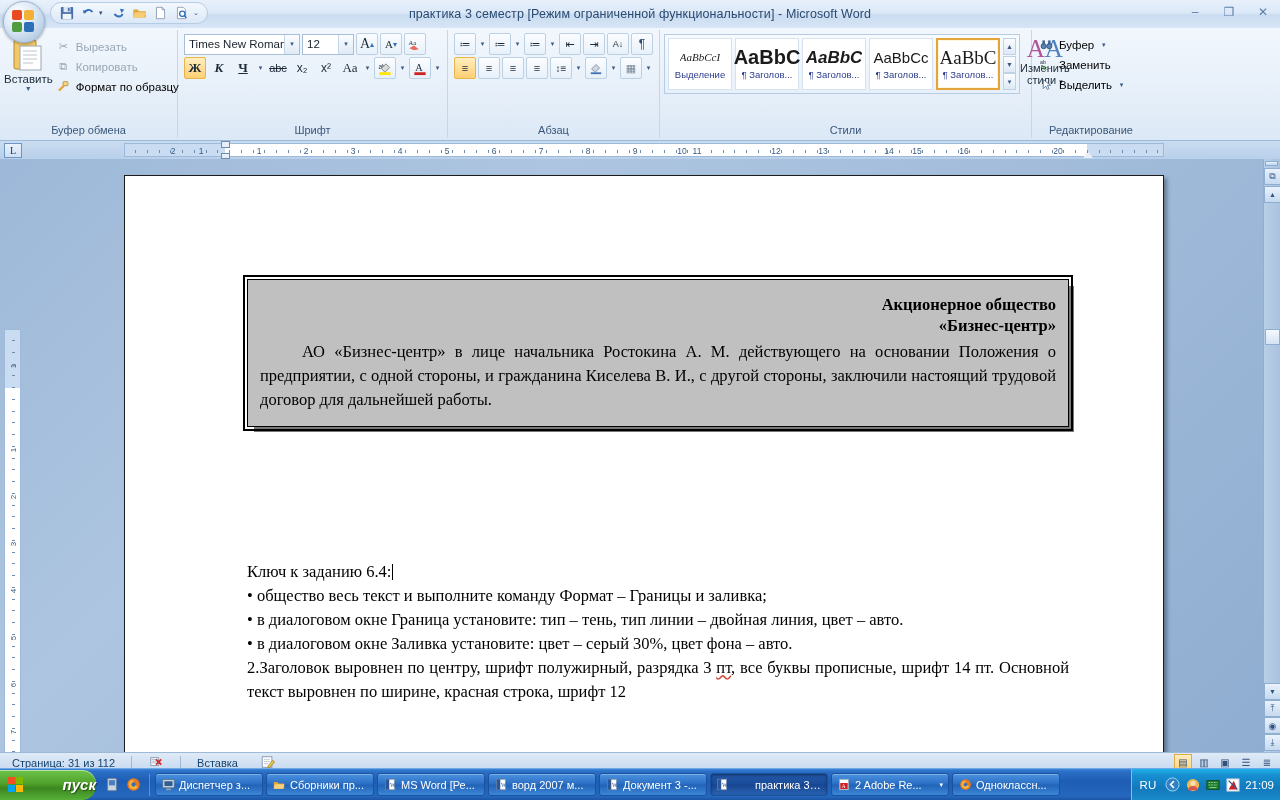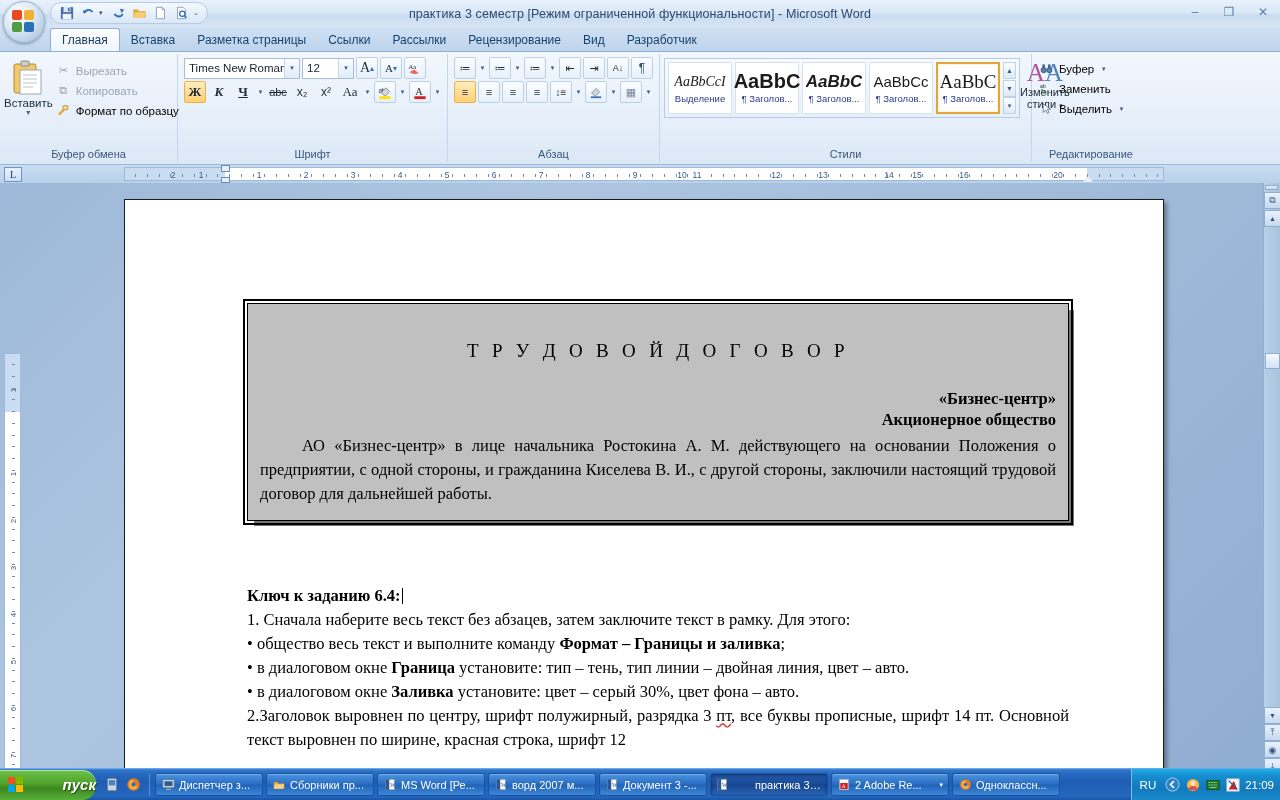--- a/index.html
+++ b/index.html
@@ -265,21 +265,21 @@
   .doc-body {
     text-align: justify; font-size: 16.5px; line-height: 24px;
     text-indent: 42px; margin-top: 4px;
   }
   .notes {
     position:absolute; left:122px; top:384px; width: 822px;
     font-family:"Liberation Serif", serif; color:#000;
     font-size:16.5px; line-height:24px;
   }
   .notes .n { margin:0; }
-  .notes .b { font-weight:700; }
+  .notes .b { font-weight:400; }
   .notes .just { text-align: justify; }
   .caret-bar {
     display:inline-block; width:1px; height:16px; background:#000;
     vertical-align:-3px; margin-left:1px;
   }
   .sq { text-decoration: underline; text-decoration-style: wavy; text-decoration-color:#d04a3a;}
 
   
   .vscroll {
     position:absolute; right:0; top:0; width:17px; bottom:0;
@@ -432,30 +432,20 @@
 
     <div class="titletext">практика 3 семестр [Режим ограниченной функциональности] - Microsoft Word</div>
 
     <div class="winbtns">
       <div>–</div>
       <div>❐</div>
       <div>✕</div>
     </div>
   </div>
 
-  <div class="tabrow">
-    <div class="tab active">Главная</div>
-    <div class="tab">Вставка</div>
-    <div class="tab">Разметка страницы</div>
-    <div class="tab">Ссылки</div>
-    <div class="tab">Рассылки</div>
-    <div class="tab">Рецензирование</div>
-    <div class="tab">Вид</div>
-    <div class="tab">Разработчик</div>
-  </div>
 
   <div class="ribbon">
 
     <div class="grp g-clip">
       <div class="gbody">
         <div class="paste">
           <div class="picon">
             <svg width="34" height="36" viewBox="0 0 34 36">
               <rect x="3" y="4" width="22" height="29" rx="2" fill="#f2c96a" stroke="#b8892c"></rect>
               <rect x="10" y="1" width="8" height="5" rx="1" fill="#cfcfcf" stroke="#8a8a8a"></rect>
@@ -575,21 +565,21 @@
           <div class="mini-caret">▾</div>
         </div>
       </div>
       <div class="glabel">Абзац</div>
     </div>
 
     <div class="grp g-sty">
       <div class="gbody">
         <div class="gallery">
           <div class="stile">
-            <div class="sp" style="font-family:'Liberation Serif',serif;font-style:italic;font-size:14px;">AaBbCcI</div>
+            <div class="sp" style="font-family:'Liberation Serif',serif;font-style:italic;font-size:11px;">AaBbCcI</div>
             <div class="sn">Выделение</div>
           </div>
           <div class="stile">
             <div class="sp" style="font-weight:700;font-size:20px;">AaBbC</div>
             <div class="sn">¶ Заголов...</div>
           </div>
           <div class="stile">
             <div class="sp" style="font-weight:700;font-style:italic;font-size:17px;">AaBbC</div>
             <div class="sn">¶ Заголов...</div>
           </div>
@@ -826,30 +816,28 @@
         <i style="top: 386px;"></i>
         <i style="top: 397.75px;"></i>
         <i style="top: 409.5px;"></i>
         <i style="top: 421.25px;"></i>
       </div>
 
     <div class="page">
 
       <div class="framebox">
         <div class="doc">
-          <div class="doc-title">Т Р У Д О В О Й   Д О Г О В О Р</div>
+          <div class="doc-right">Акционерное общество</div>
           <div class="doc-right">«Бизнес-центр»</div>
-          <div class="doc-right">Акционерное общество</div>
           <div class="doc-body">АО «Бизнес-центр» в лице начальника Ростокина А. М. действующего на основании Положения о предприятии, с одной стороны, и гражданина Киселева В. И., с другой стороны, заключили настоящий трудовой договор для дальнейшей работы.</div>
         </div>
       </div>
 
       <div class="notes">
         <p class="n b"><span>Ключ к заданию 6.4:</span><span class="caret-bar"></span></p>
-        <p class="n">1. Сначала наберите весь текст без абзацев, затем заключите текст в рамку. Для этого:</p>
         <p class="n">
           <span>• общество весь текст и выполните команду </span><span class="b">Формат – Границы и заливка</span><span>;</span>
         </p>
         <p class="n just">
           <span>• в диалоговом окне </span><span class="b">Граница</span><span> установите: тип – тень, тип линии – двойная линия, цвет – авто.</span>
         </p>
         <p class="n">
           <span>• в диалоговом окне </span><span class="b">Заливка</span><span> установите: цвет – серый 30%, цвет фона – авто.</span>
         </p>
         <p class="n just">

